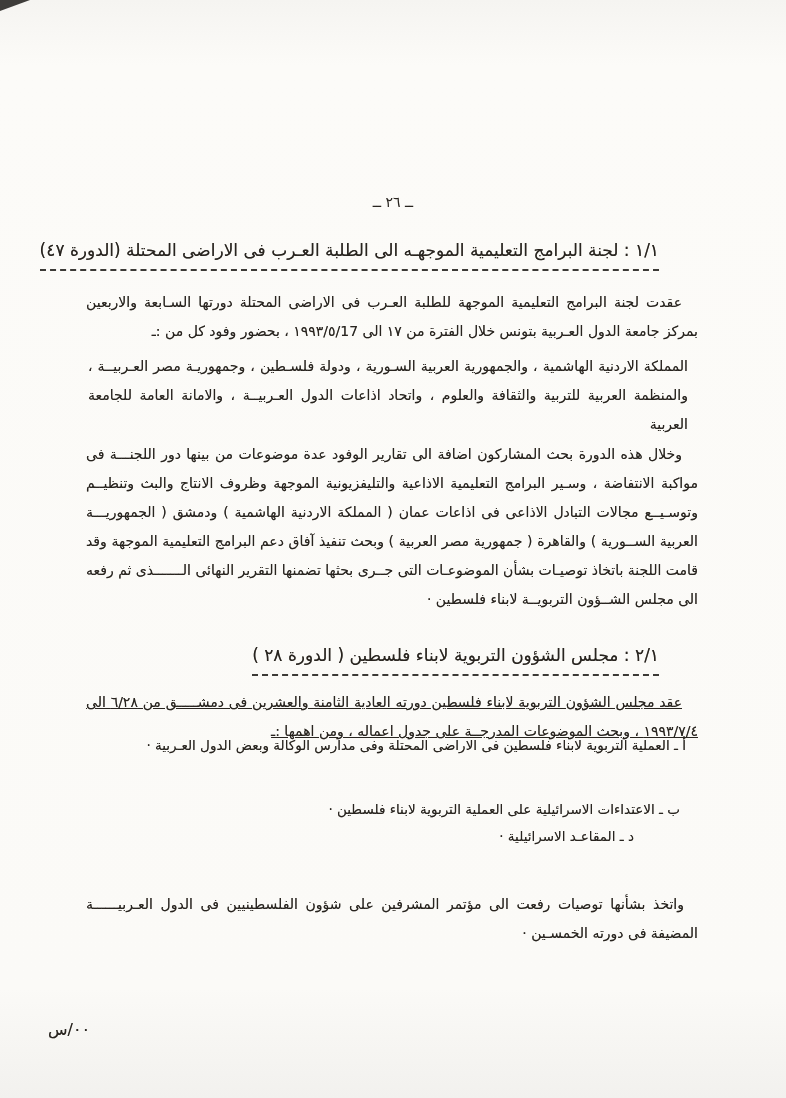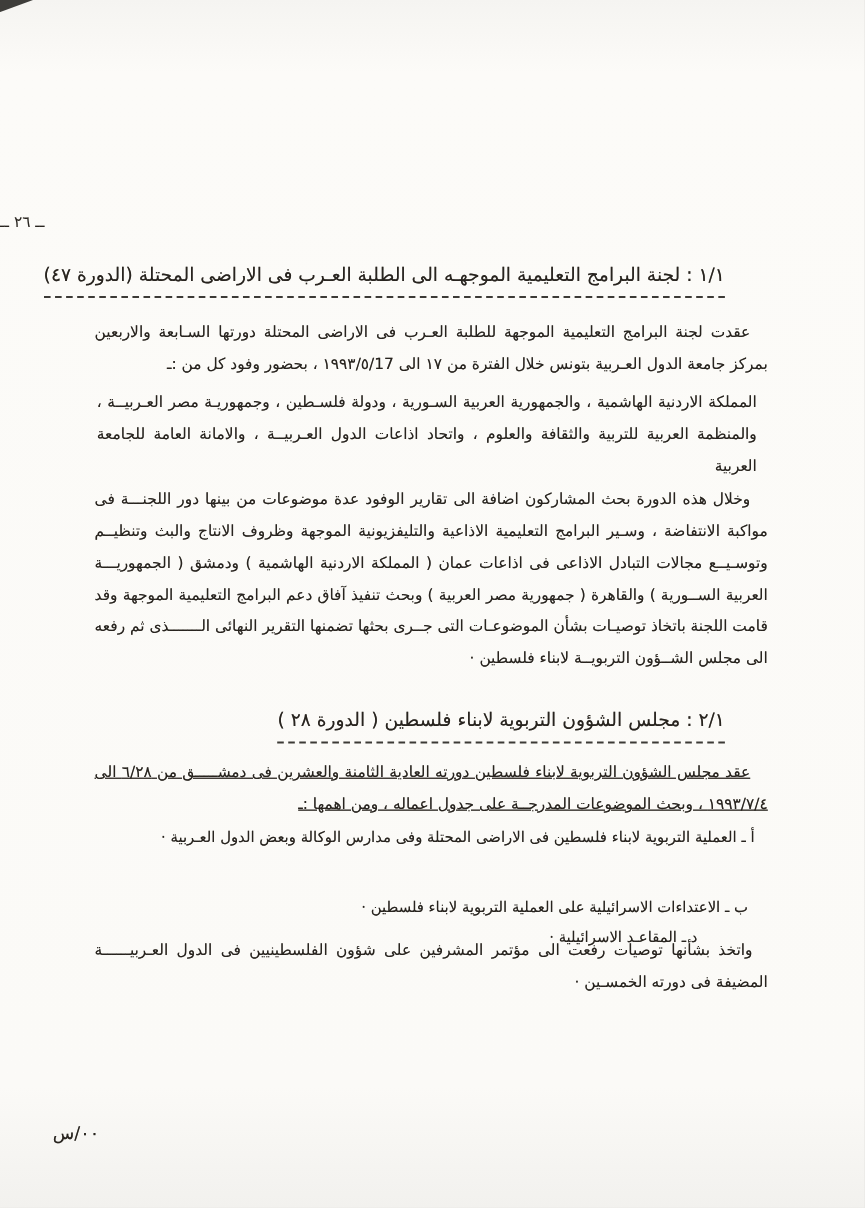--- a/index.html
+++ b/index.html
@@ -22,21 +22,21 @@
     top: 0; left: 0;
     width: 30px; height: 11px;
     background: #1d1c1a;
     clip-path: polygon(0 0, 100% 0, 0 100%);
     opacity: 0.85;
   }
 
   .page-number {
     position: absolute;
     top: 194px; left: 0; right: 0;
-    text-align: left;
+    text-align: center;
     font-size: 14px;
     letter-spacing: 1px;
     direction: rtl;
   }
 
   .heading {
     position: absolute;
     right: 127px;
     direction: rtl;
     white-space: nowrap;
@@ -58,25 +58,25 @@
     font-size: 14px;
     line-height: 29px;
     text-shadow: 0 0 0.5px rgba(40,35,30,0.5);
   }
   .para.indent { text-indent: 16px; }
 
   .para-intro-1    { top: 288px; }
   .para-delegations{ top: 352px; right: 98px; width: 600px; }
   .para-details    { top: 440px; }
   .para-intro-2    { top: 688px; text-decoration: underline; }
-  .para-outcome    { top: 850px; text-indent: 14px; margin-left: 26px; }
+  .para-outcome    { top: 890px; text-indent: 14px; margin-left: 26px; }
 
   .agenda-list {
     position: absolute;
-    top: 748px;
+    top: 732px;
     right: 96px;
     width: 604px;
     direction: rtl;
     font-size: 13.5px;
     text-shadow: 0 0 0.5px rgba(40,35,30,0.5);
   }
   .agenda-item {
     white-space: nowrap;
     line-height: 27.5px;
     text-align: right;

